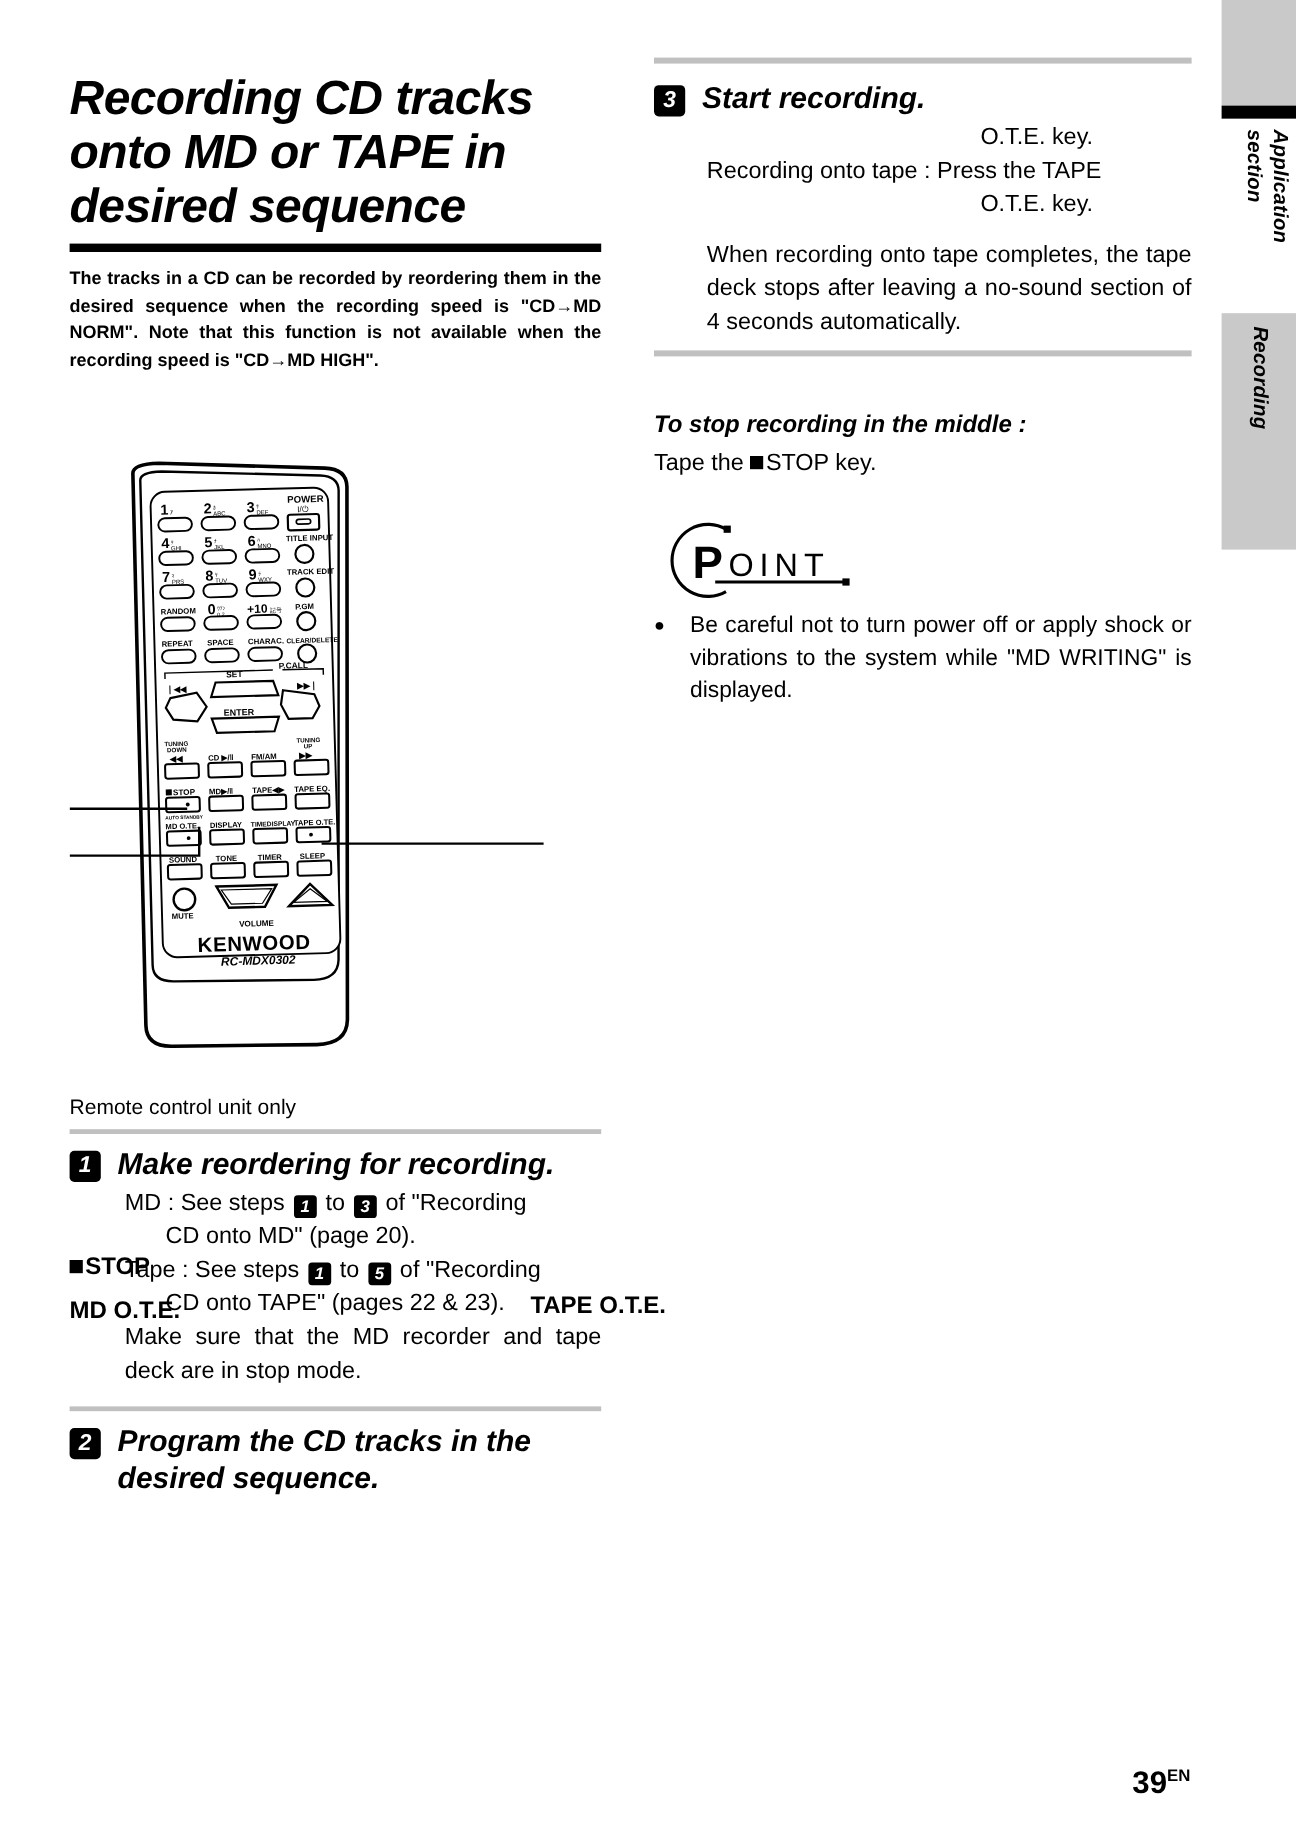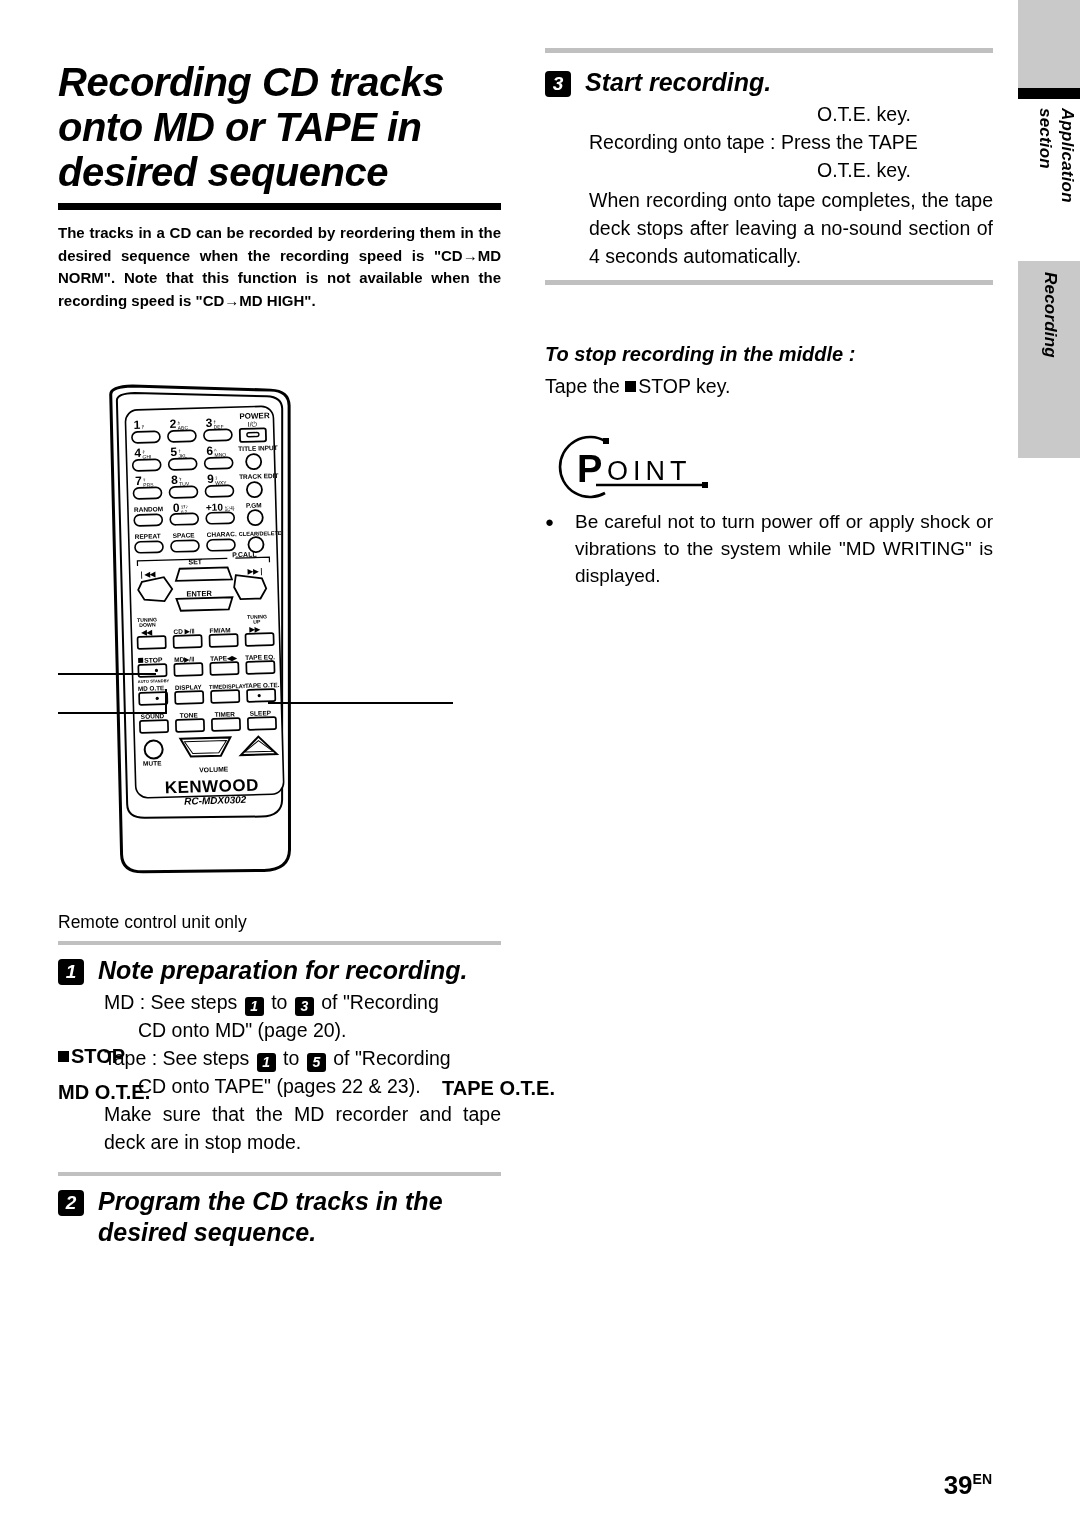--- a/index.html
+++ b/index.html
@@ -121,21 +121,21 @@
 
     <div class="intro">The tracks in a CD can be recorded by reordering them in the desired sequence when the recording speed is "CD→MD NORM". Note that this function is not available when the recording speed is "CD→MD HIGH".</div>
 
     <div style="height:600px"></div>
 
     <div style="font-weight:normal;font-size:17.5px">Remote control unit only</div>
     <div class="rule-grey-thin"></div>
 
     <div class="step">
       <div class="step-num">1</div>
-      <div class="step-head">Note preparation for recording.</div>
+      <div class="step-head">Make reordering for recording.</div>
     </div>
     <div class="step-body indent">
       <div style="padding-left:0;text-indent:0">
         <span>MD  : See steps</span>
         <span class="inline-num">1</span>
         <span>to</span>
         <span class="inline-num">3</span>
         <span>of "Recording</span>
       </div>
       <div style="padding-left:34px">CD onto MD" (page 20).</div>
@@ -164,26 +164,26 @@
 
     <div class="step">
       <div class="step-num">3</div>
       <div class="step-head">Start recording.</div>
     </div>
 
     <div class="step-body" style="padding-left:44px">
       <div style="padding-left:228px">O.T.E. key.</div>
       <div>Recording onto tape : Press the TAPE</div>
       <div style="padding-left:228px">O.T.E. key.</div>
-      <div class="justify" style="margin-top:2px">When recording onto tape completes, the tape deck stops after leaving a no-sound section of 4 seconds automatically.</div>
+      <div class="justify" style="margin-top:14px">When recording onto tape completes, the tape deck stops after leaving a no-sound section of 4 seconds automatically.</div>
     </div>
 
     <div class="rule-grey" style="margin-top:10px"></div>
 
-    <div style="margin-top:58px">
+    <div style="margin-top:46px">
       <div class="sub-italic">To stop recording in the middle :</div>
       <div style="font-size:19.5px;line-height:28px">
         <span>Tape the</span>
         <span class="sq"></span><span>STOP key.</span>
       </div>
     </div>
 
     <div class="point-wrap">
       <svg width="260" height="66" viewBox="0 0 260 66">
         <path d="M56 7 A30 30 0 1 0 56 59" fill="none" stroke="#000" stroke-width="2.6"></path>

